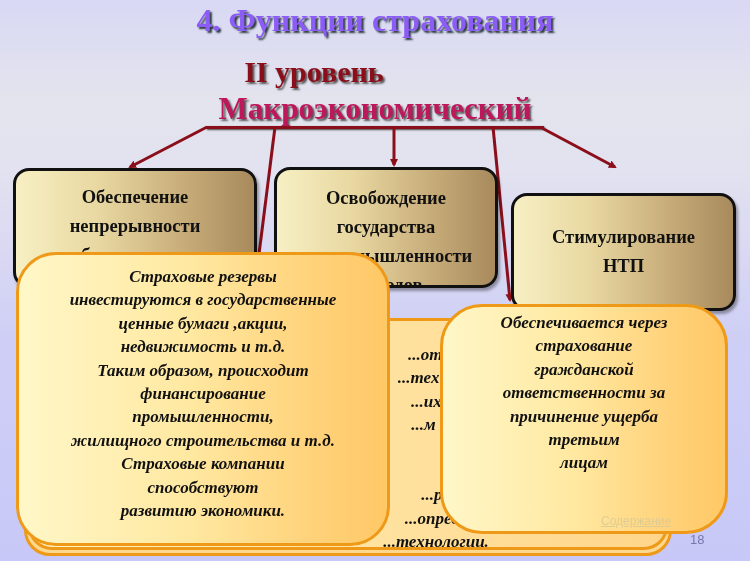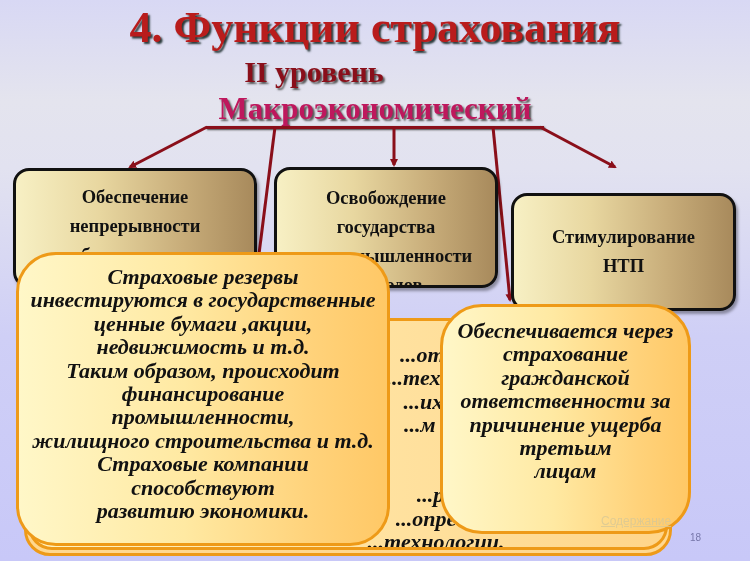--- a/index.html
+++ b/index.html
@@ -4,22 +4,22 @@
   <style>
     * { margin: 0; padding: 0; box-sizing: border-box; }
     html, body { width: 750px; height: 561px; overflow: hidden; }
     body {
       position: relative;
       background: linear-gradient(180deg, #d8d8f4 0%, #e4e4ee 18%, #e2e2f0 30%, #cfcff6 60%, #c8c8f8 100%);
       font-family: "Liberation Serif", "DejaVu Serif", serif;
     }
     .title {
       position: absolute; left: 0; width: 750px; top: 2px;
-      text-align: center; font-size: 44px; font-weight: bold;
-      color: #b91c1c;
+      text-align: center; font-size: 32px; font-weight: bold;
+      color: #8b5cf6;
       text-shadow: 2px 2px 2px #2a3a3a;
       letter-spacing: 0px;
     }
     .subtitle {
       position: absolute; left: 0; width: 628px; top: 55px;
       text-align: center; font-size: 30px; font-weight: bold;
       color: #8a0f1a;
       text-shadow: 2px 2px 2px #555;
     }
     .level {
@@ -49,52 +49,52 @@
     #box2 { left: 274px; top: 167px; width: 224px; height: 121px; align-items: flex-start; padding-top: 14px; }
     #box3 { left: 511px; top: 168px; width: 225px; height: 118px; margin-top: 25px; }
 
     .callout {
       position: absolute;
       border: 3px solid #ee9a18;
       background: linear-gradient(90deg, #fff7c8 0%, #ffe9a2 45%, #ffd27a 80%, #ffc866 100%);
       color: #111;
       font-style: italic; font-weight: bold;
       text-align: center;
-      font-size: 22px; line-height: 23.4px;
+      font-size: 17px; line-height: 23.4px;
     }
     .callout .txt { white-space: pre-line; }
     #callout-mid {
       left: 28px; top: 318px; width: 640px; height: 232px;
       border-radius: 24px;
       background: linear-gradient(90deg, #fff4c4 0%, #ffe2a0 55%, #ffd58a 100%);
       overflow: hidden;
     }
     #callout-mid .txt { position: absolute; left: 280px; top: 22px; width: 250px; }
     #callout-mid-shadow {
       position: absolute; left: 24px; top: 324px; width: 648px; height: 232px;
       border-radius: 26px; border: 3px solid #ee9a18; background: #ffd890;
     }
     #callout-left {
       left: 16px; top: 252px; width: 374px; height: 294px;
       border-radius: 40px;
       padding-top: 10px;
     }
     #callout-right {
-      left: 440px; top: 304px; width: 251px; height: 230px;
+      left: 440px; top: 304px; width: 288px; height: 230px;
       border-radius: 42px;
-      padding-top: 12px;
+      padding-top: 4px;
     }
     .watermark {
       position: absolute; left: 601px; top: 514px;
       font-size: 12px; color: #d8c896; text-decoration: underline; opacity: 0.8;
       font-family: "Liberation Sans", sans-serif;
     }
     .page-num {
       position: absolute; left: 690px; top: 532px;
-      font-size: 10px; color: #7777aa;
+      font-size: 13px; color: #7777aa;
       font-family: "Liberation Sans", sans-serif;
     }
   </style>
 </head>
 <body>
 
 <div class="title">4. Функции страхования</div>
 <div class="subtitle">II уровень</div>
 <div class="level">Макроэкономический</div>
 <div class="level-underline"></div>

